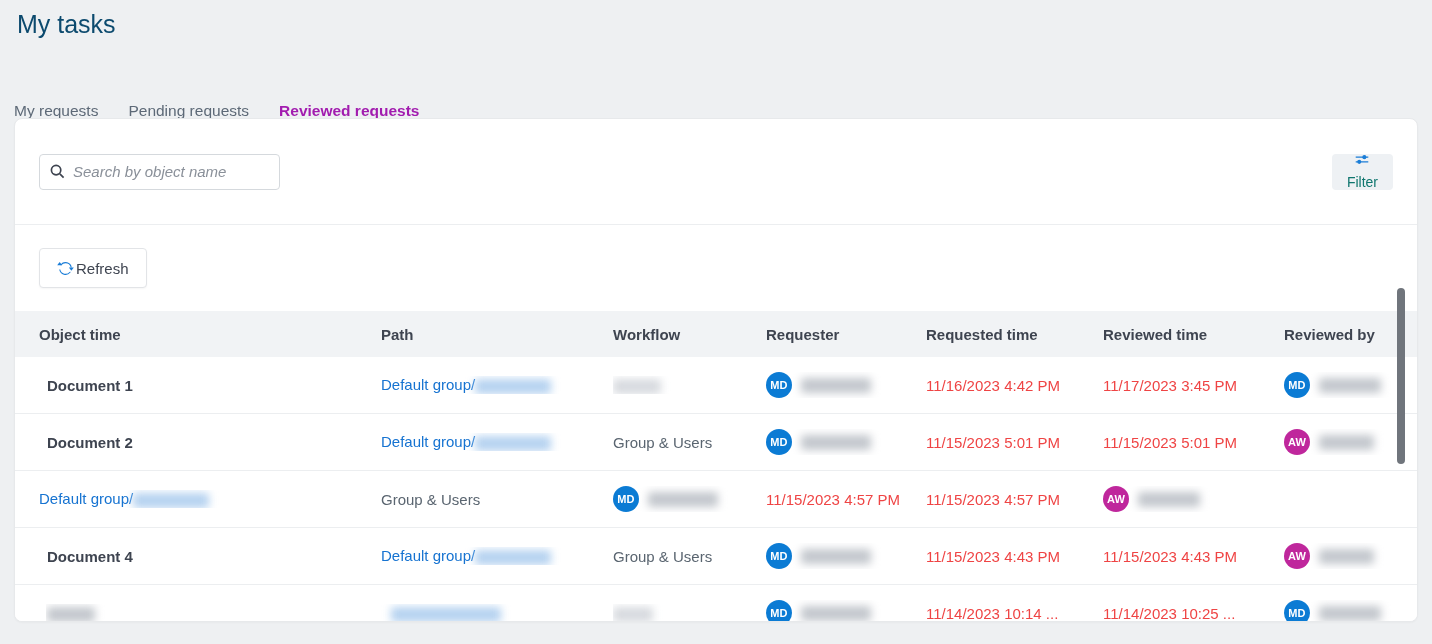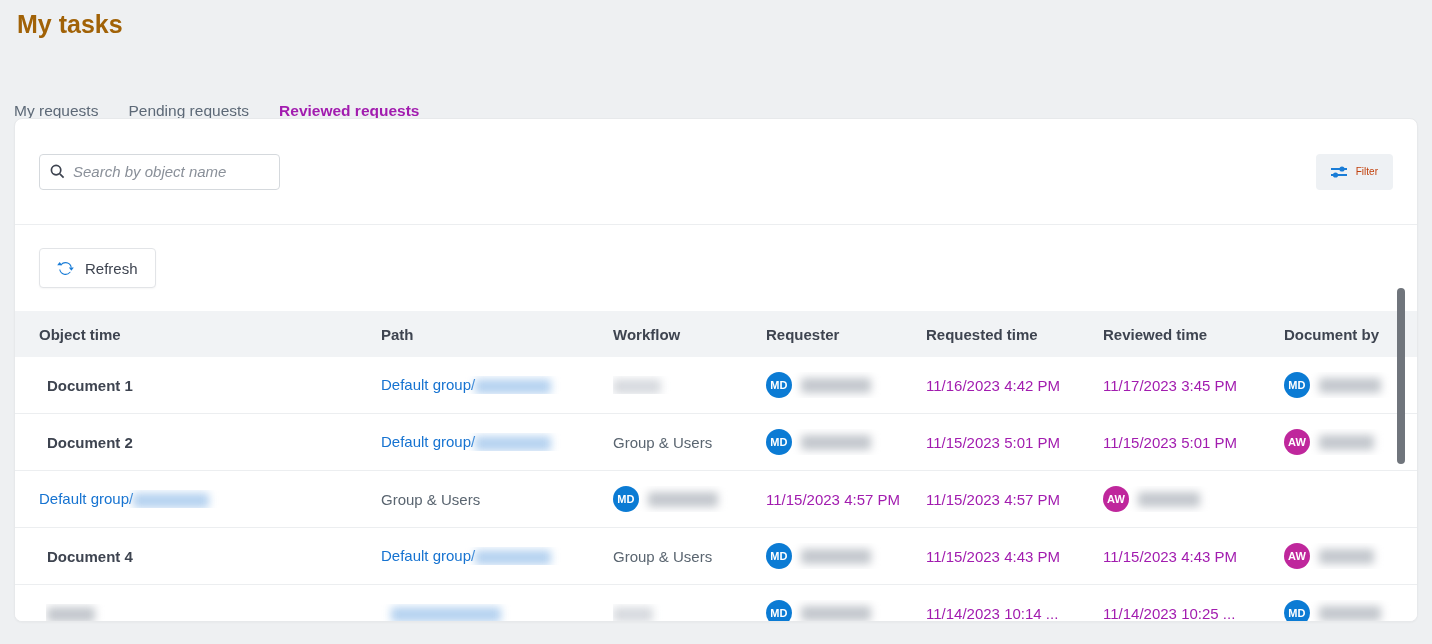--- a/index.html
+++ b/index.html
@@ -6,21 +6,21 @@
   html,body { width:1432px; height:644px; }
   body {
     font-family:"Liberation Sans","DejaVu Sans",sans-serif;
     background:#eef0f2;
     color:#3e4450;
     position:relative;
     overflow:hidden;
   }
   .page-title {
     position:absolute; left:17px; top:10px;
-    font-size:25px; font-weight:700; color:#a16207;
+    font-size:25px; font-weight:400; color:#0c4a6e;
   }
   .tabs {
     position:absolute; left:14px; top:68px;
     display:flex; gap:30px;
   }
   .tab {
     font-size:15.5px; color:#5d6977; padding-bottom:11px; cursor:pointer;
     border-bottom:3px solid transparent;
     margin-top:34px;
   }
@@ -43,45 +43,45 @@
   }
   .searchbox svg { flex:0 0 auto; }
   .searchbox input {
     border:none; outline:none; width:100%; font-size:15px;
     font-family:"Liberation Sans","DejaVu Sans",sans-serif; color:#3e4450; background:transparent;
   }
   .searchbox input::placeholder { font-style:italic; color:#8a9099; }
   .filter-btn {
     height:36px; padding:0 15px; background:#eef1f4; border:none; border-radius:4px;
     display:flex; align-items:center; gap:9px; cursor:pointer;
-    font-size:10px; color:#c2410c; font-family:inherit;
+    font-size:14px; color:#0f766e; font-family:inherit;flex-direction:column;
   }
   .refresh-row { height:86px; display:flex; align-items:center; padding:0 24px; }
   .refresh-btn {
     height:40px; padding:0 17px; background:#ffffff; border:1px solid #e2e4e7; border-radius:4px;
-    display:flex; align-items:center; gap:11px; cursor:pointer;
+    display:flex; align-items:center; gap:2px; cursor:pointer;
     font-size:15px; color:#3e4450; font-family:inherit;
     box-shadow:0 1px 2px rgba(0,0,0,0.04);
   }
   .thead, .trow {
     display:grid;
     grid-template-columns:342px 232px 153px 160px 177px 181px 1fr;
     align-items:center;
     padding:0 0 0 24px;
   }
   .thead {
     height:46px; background:#f1f3f5;
     font-size:15px; font-weight:700; color:#3e4450;
   }
   .trow { height:57px; border-bottom:1px solid #eceef0; background:#fff; }
   .td { font-size:15px; overflow:hidden; white-space:nowrap; }
   .td-name { font-weight:700; color:#3e4450; padding-left:1px;margin-left:7px; }
   .plink { color:#1673d1; text-decoration:none; cursor:pointer; }
   .td-wf { color:#5a6570; }
-  .td-time { color:#a21caf; }
+  .td-time { color:#ef4444; }
   .cell-flex { display:flex; align-items:center; gap:9px; }
   .avatar {
     width:26px; height:26px; border-radius:50%; flex:0 0 auto;
     display:flex; align-items:center; justify-content:center;
     color:#fff; font-size:11px; font-weight:700; letter-spacing:0.2px;
   }
   .av-blue { background:#0b7bd4; }
   .av-magenta { background:#bf279c; }
   .blur { display:inline-block; height:15px; border-radius:2px; filter:blur(4px); vertical-align:middle; }
   .blur-gray { background:#c3c7cd; }
@@ -135,21 +135,21 @@
     </button>
   </div>
 
   <div class="thead">
     <div class="td">Object time</div>
     <div class="td">Path</div>
     <div class="td">Workflow</div>
     <div class="td">Requester</div>
     <div class="td">Requested time</div>
     <div class="td">Reviewed time</div>
-    <div class="td">Document by</div>
+    <div class="td">Reviewed by</div>
   </div>
 
   <div class="trow">
     <div class="td td-name">Document 1</div>
     <div class="td">
       <a class="plink">Default group/</a><span class="blur blur-blue w76"></span>
     </div>
     <div class="td td-wf"><span class="blur blur-lgray w48"></span></div>
     <div class="td cell-flex">
       <span class="avatar av-blue">MD</span>

